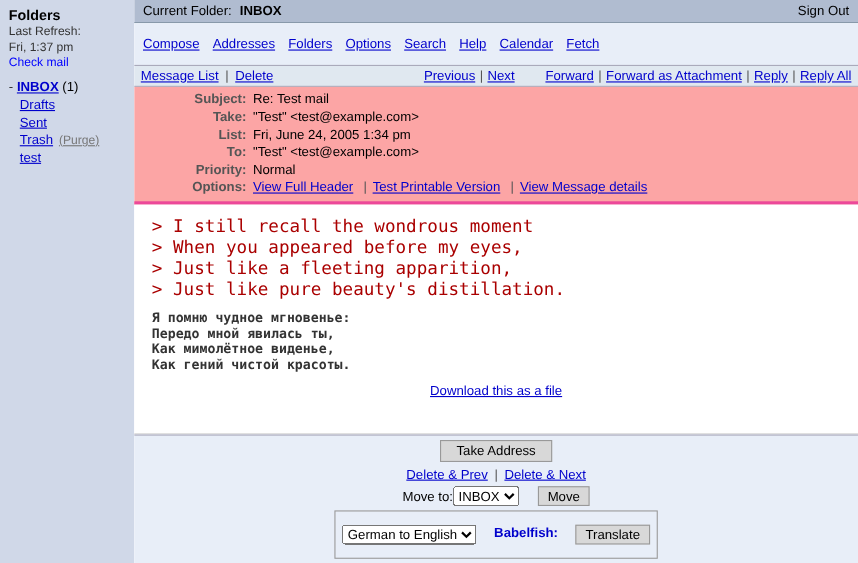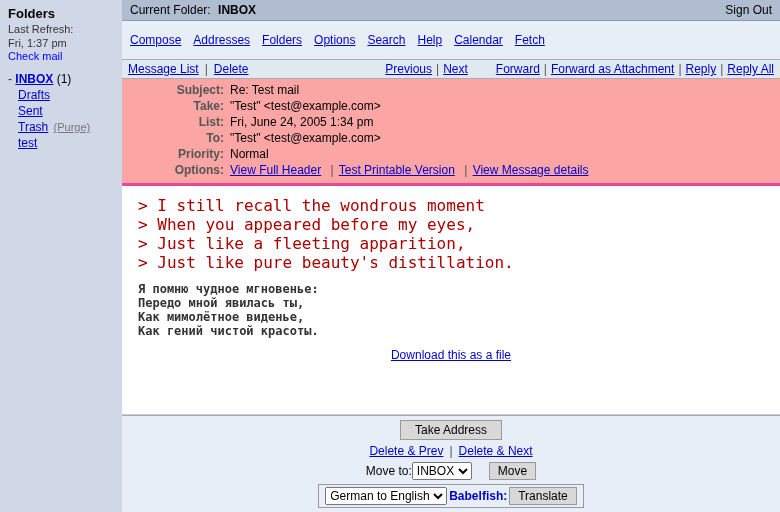--- a/index.html
+++ b/index.html
@@ -111,21 +111,21 @@
     .bottom-actions a { color: #00c; text-decoration: underline; cursor: pointer; font-size: 12px; }
     .bottom-actions span { color: #555; font-size: 12px; }
     .move-row { display: flex; align-items: center; gap: 0; font-size: 12px; }
     .move-row select { font-size: 12px; }
     .move-row button { background: #d8d8d8; border: 1px solid #999; padding: 1px 8px; cursor: pointer; font-size: 12px; }
 
     .translate-row { display: flex; align-items: center; gap: 2px; font-size: 12px; }
     .translate-row select { font-size: 12px; }
     .translate-row .babelfish { font-weight: bold; color: #00c; font-size: 12px; }
     .translate-row button { background: #d8d8d8; border: 1px solid #999; padding: 1px 8px; cursor: pointer; font-size: 12px; }
-    .translate-box { border: 1px solid #999; padding: 2px 6px; display: flex; align-items: center; gap: 2px; }
+    .translate-box { border: 1px solid #999; padding: 12px 6px; display: flex; gap: 16px; }
   </style>
 </head>
 <body>
 
 <div id="sidebar">
   <div class="folders-title">Folders</div>
   <div class="last-refresh-label">Last Refresh:</div>
   <div class="last-refresh-label">Fri, 1:37 pm</div>
   <div><a class="check-mail">Check mail</a></div>
   <div class="folder-list">

